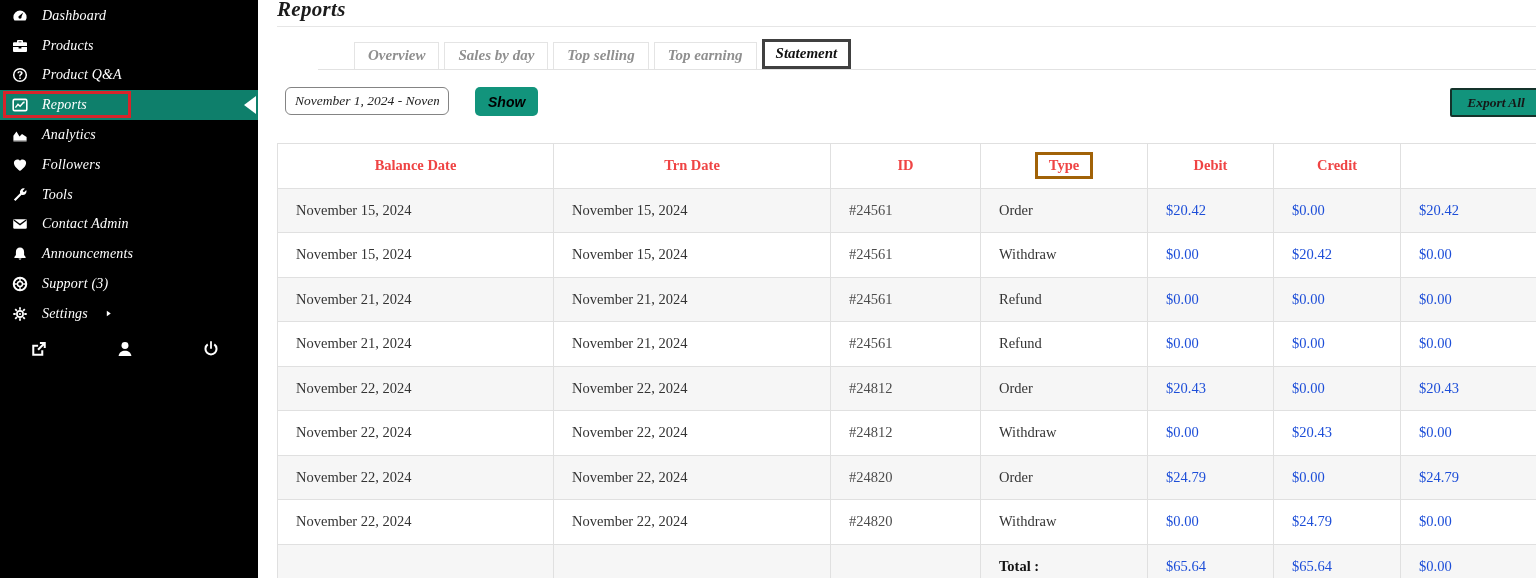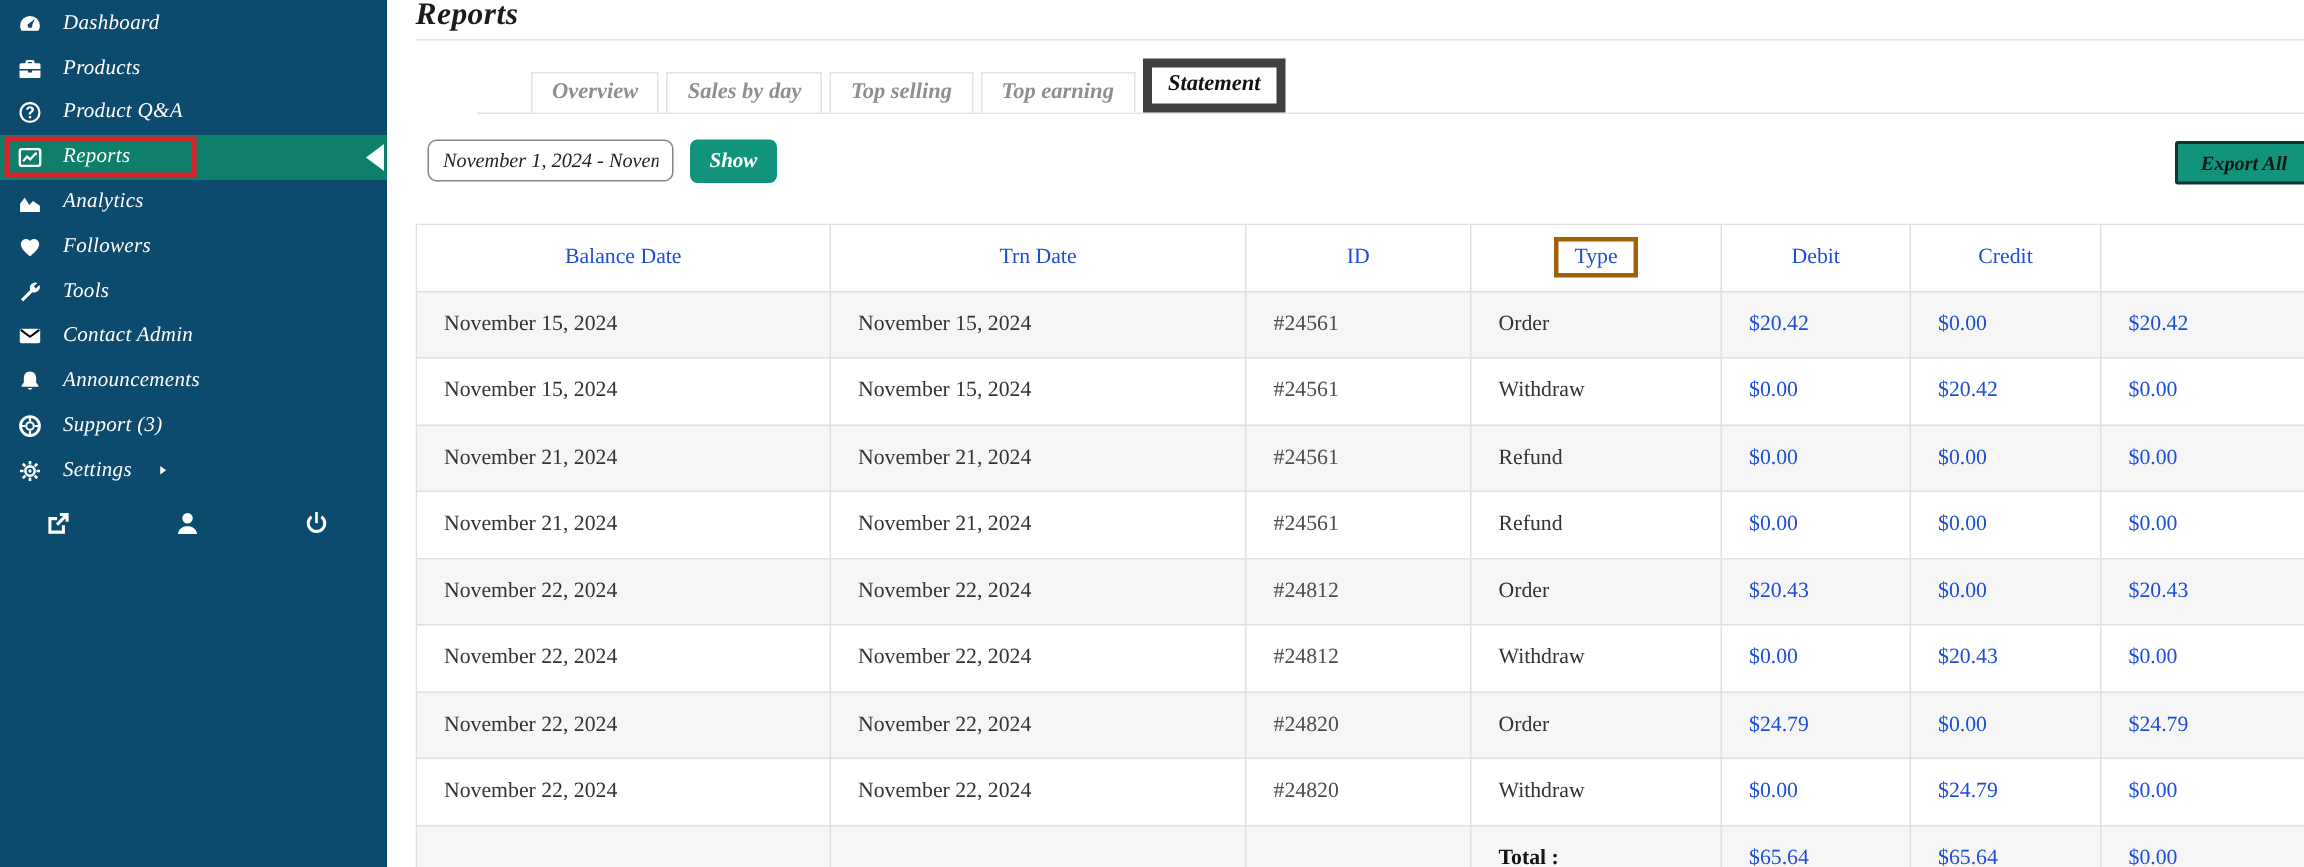--- a/index.html
+++ b/index.html
@@ -1,21 +1,21 @@
 <!DOCTYPE html>
 <html><head>
 <meta charset="utf-8">
 <style>
   * { box-sizing: border-box; margin: 0; padding: 0; }
   html, body { width: 1536px; height: 578px; overflow: hidden; background: #fff;
     font-family: "Liberation Serif", serif; }
   .app { display: flex; width: 1536px; height: 578px; }
 
   
-  .sidebar { width: 258px; flex: 0 0 258px; background: #0c4a6e; color: #fff;
+  .sidebar { width: 258px; flex: 0 0 258px; background: #000000; color: #fff;
     position: relative; padding-top: 1px; }
   .side-item { height: 29.8px; display: flex; align-items: center;
     padding-left: 11px; position: relative; cursor: pointer; }
   .side-item .ico { width: 17px; height: 17px; flex: 0 0 17px; margin-right: 14px;
     display: flex; align-items: center; justify-content: center; }
   .side-item .ico svg { width: 16px; height: 16px; fill: #fff; }
   .side-item .lbl { font-size: 14px; font-style: italic; letter-spacing: .2px; color: #fff; }
   .side-item.active { background: #0e7f6b; }
   .side-item.active::after { content: ""; position: absolute; right: 2px; top: 50%;
     transform: translateY(-50%); width: 0; height: 0;
@@ -35,39 +35,39 @@
   .page-title { font-size: 21px; font-weight: bold; font-style: italic; color: #1b1b1b;
     margin-top: -3px; letter-spacing: .3px; }
   .title-rule { border: 0; border-top: 1px solid #e6e6e6; margin-top: 4px; }
 
   .tabs { display: flex; gap: 5px; margin-top: 12px; margin-left: 41px;
     border-bottom: 1px solid #e2e2e2; margin-right: 0; align-items: flex-end;
     padding-bottom: 0; position: relative; padding-left: 36px; }
   .tab { border: 1px solid #e4e4e4; border-bottom: none; background: #fff;
     padding: 4px 13px 5px; font-size: 15px; font-weight: bold; font-style: italic;
     color: #8f8f8f; cursor: pointer; white-space: nowrap; }
-  .tab.active { color: #121212; border: 6px solid #404040; padding: 3px 11px 4px; }
+  .tab.active { color: #121212; border: 3px solid #404040; padding: 3px 11px 4px; }
 
   .controls { margin-top: 17px; position: relative; height: 29px; }
   .date-input { margin-left: 8px; width: 164px; height: 28px; border: 1px solid #848484;
     border-radius: 6px; padding: 0 9px; font-family: "Liberation Serif", serif;
     font-size: 13.5px; font-style: italic; color: #222; background: #fff; outline: none; }
-  .show-btn { margin-left: 7px; height: 29px; padding: 0 13px; background: #12947c;
-    color: #ffffff; border: none; border-radius: 5px; font-family: Liberation Serif, serif;
+  .show-btn { margin-left: 22px; height: 29px; padding: 0 13px; background: #12947c;
+    color: #000000; border: none; border-radius: 5px; font-family: Liberation Sans, sans-serif;
     font-size: 14px; font-weight: bold; font-style: italic; cursor: pointer;
     vertical-align: top; }
   .export-btn { position: absolute; right: -6px; top: 1px; height: 29px; width: 92px;
     background: #12947c; color: #161616; border: 2px solid #14332b; border-radius: 2px;
     font-family: "Liberation Serif", serif; font-size: 13.5px; font-weight: bold;
     font-style: italic; cursor: pointer; text-align: center; }
 
   .table-wrap { margin-top: 27px; width: 100%; overflow: hidden; }
   table { border-collapse: collapse; table-layout: fixed; width: 1723px; }
   th, td { border: 1px solid #e0e0e0; height: 44.5px; font-size: 14.5px; }
-  th { font-weight: normal; color: #1d4ed8; background: #fff; }
+  th { font-weight: bold; color: #ef4444; background: #fff; }
   td { padding-left: 18px; text-align: left; color: #333; }
   tbody tr:nth-child(odd) td { background: #f6f6f6; }
   td.money { color: #1d4ed8; }
   td.id-cell { color: #4d4d4d; }
   td.total-label { font-weight: bold; color: #141414; }
   .th-anno { display: inline-block; border: 3px solid #a16207; padding: 2px 11px; }
 </style>
 </head>
 <body>
 

